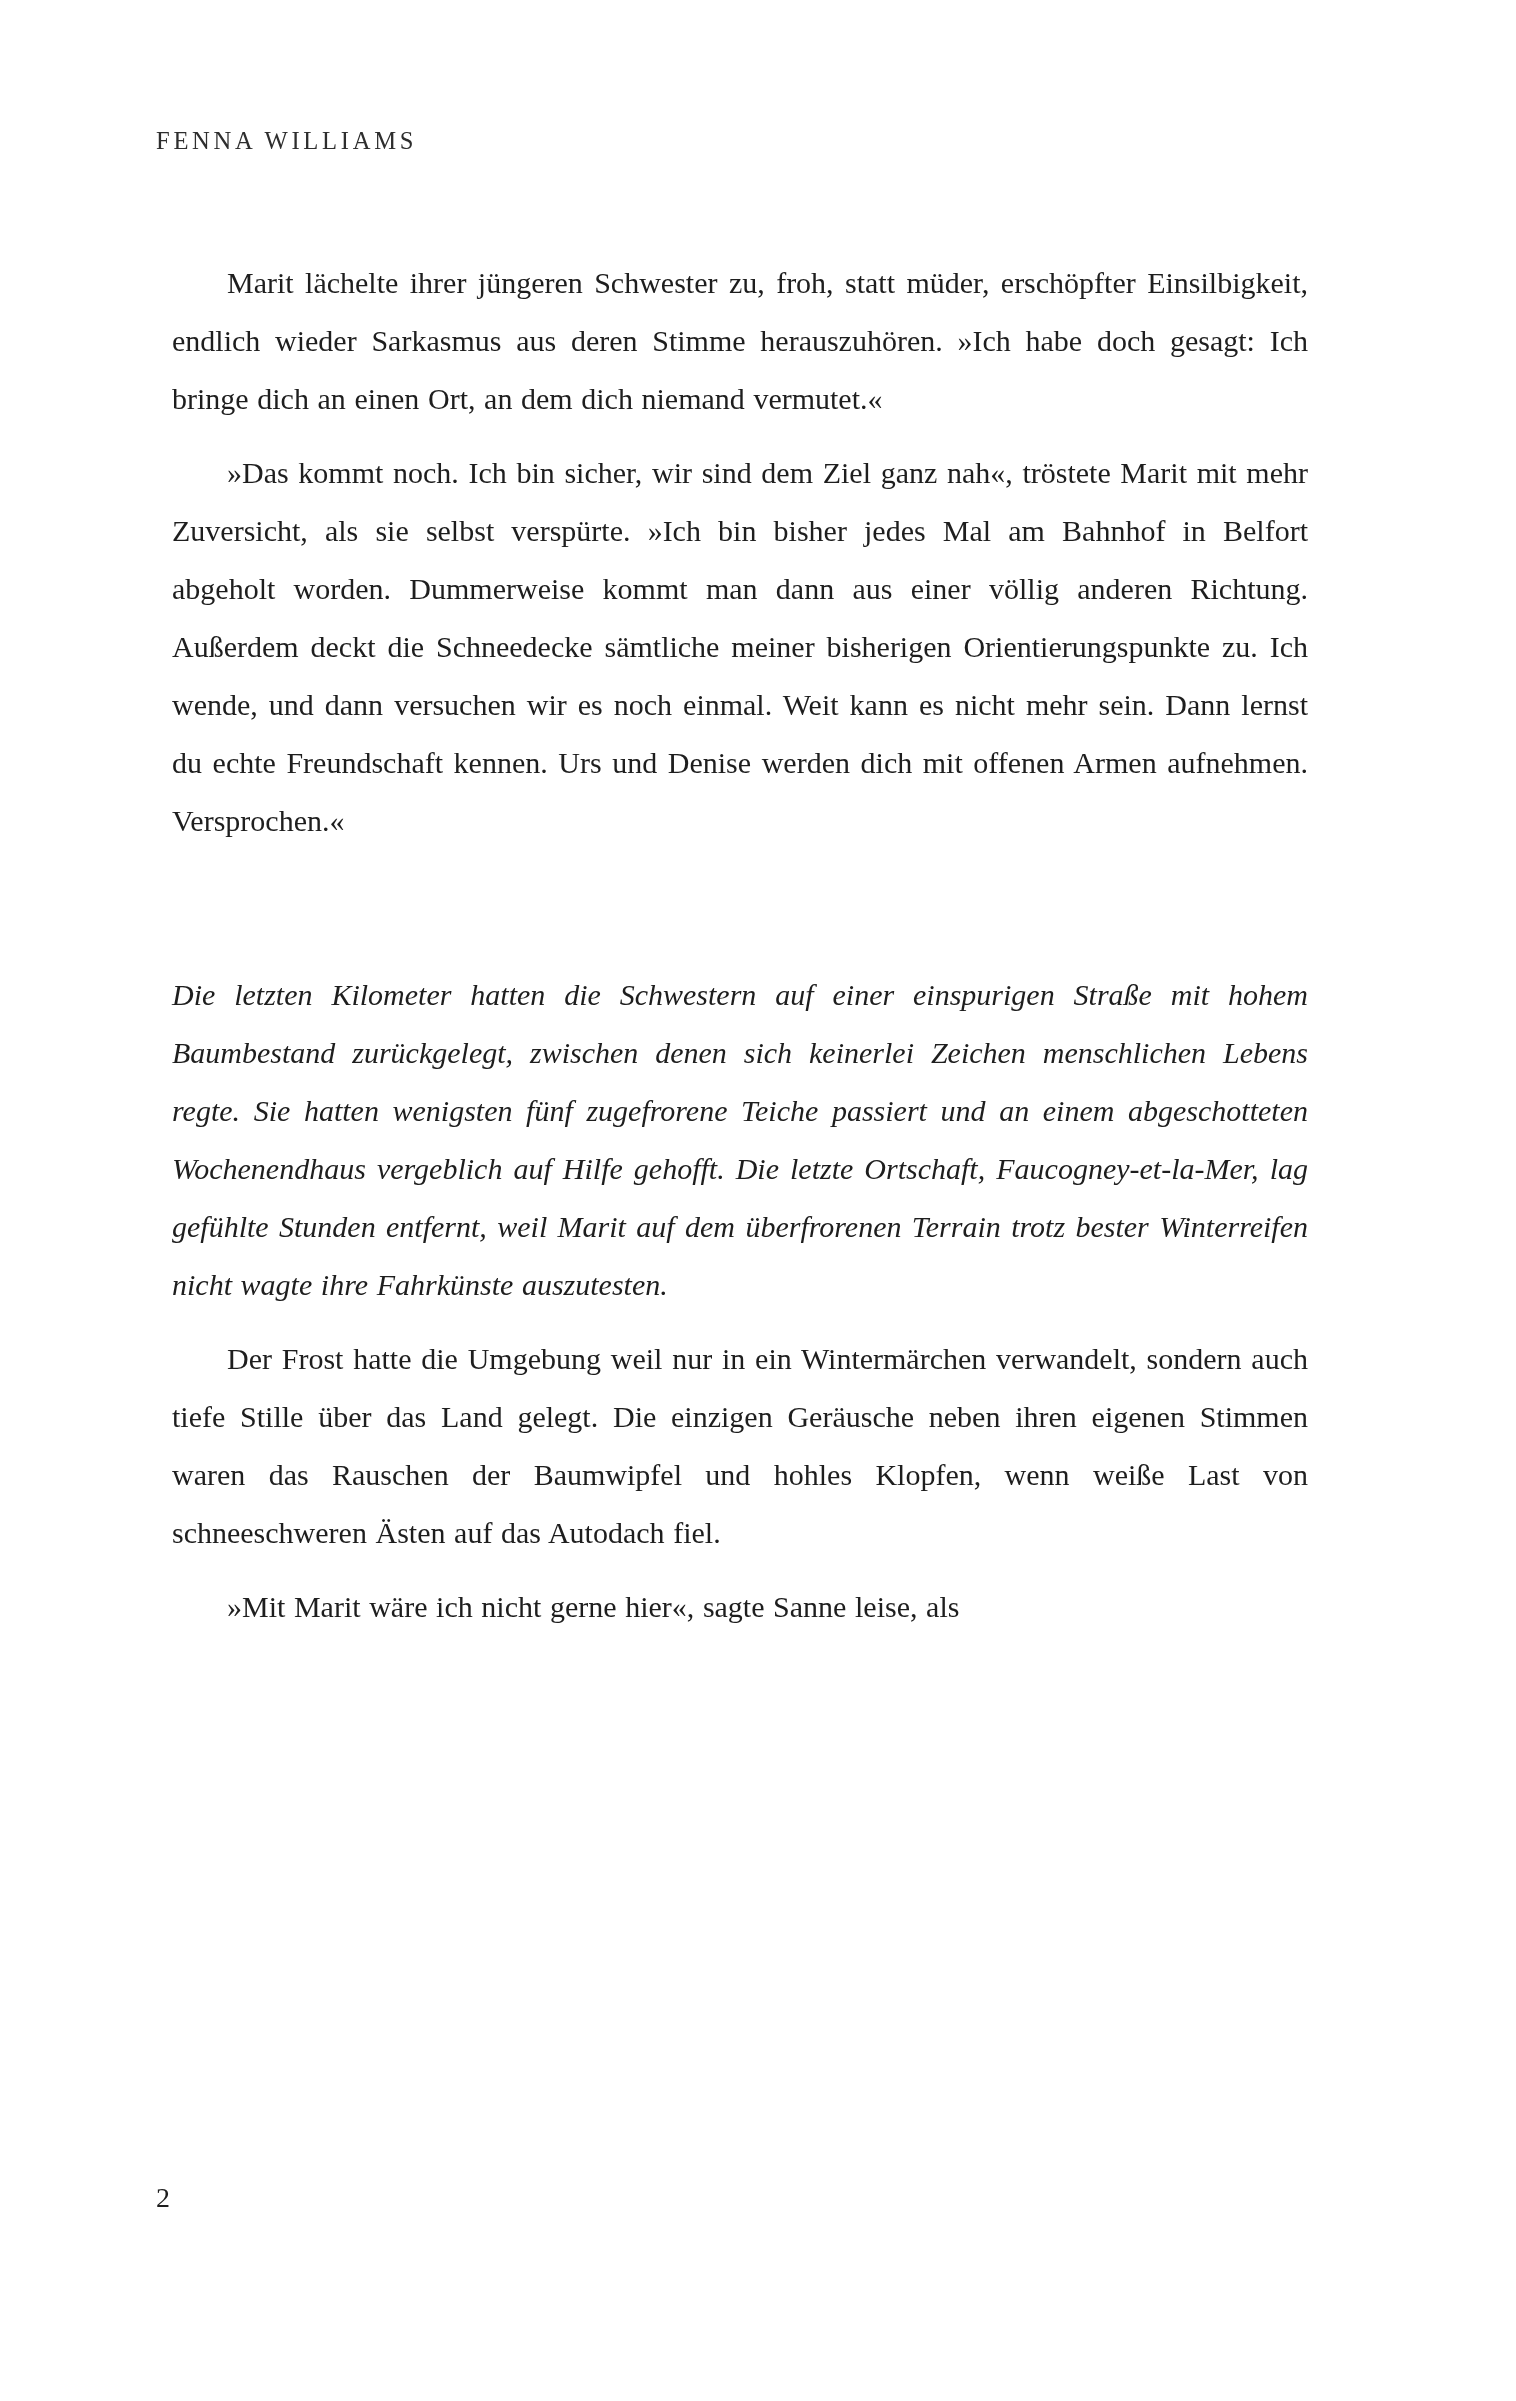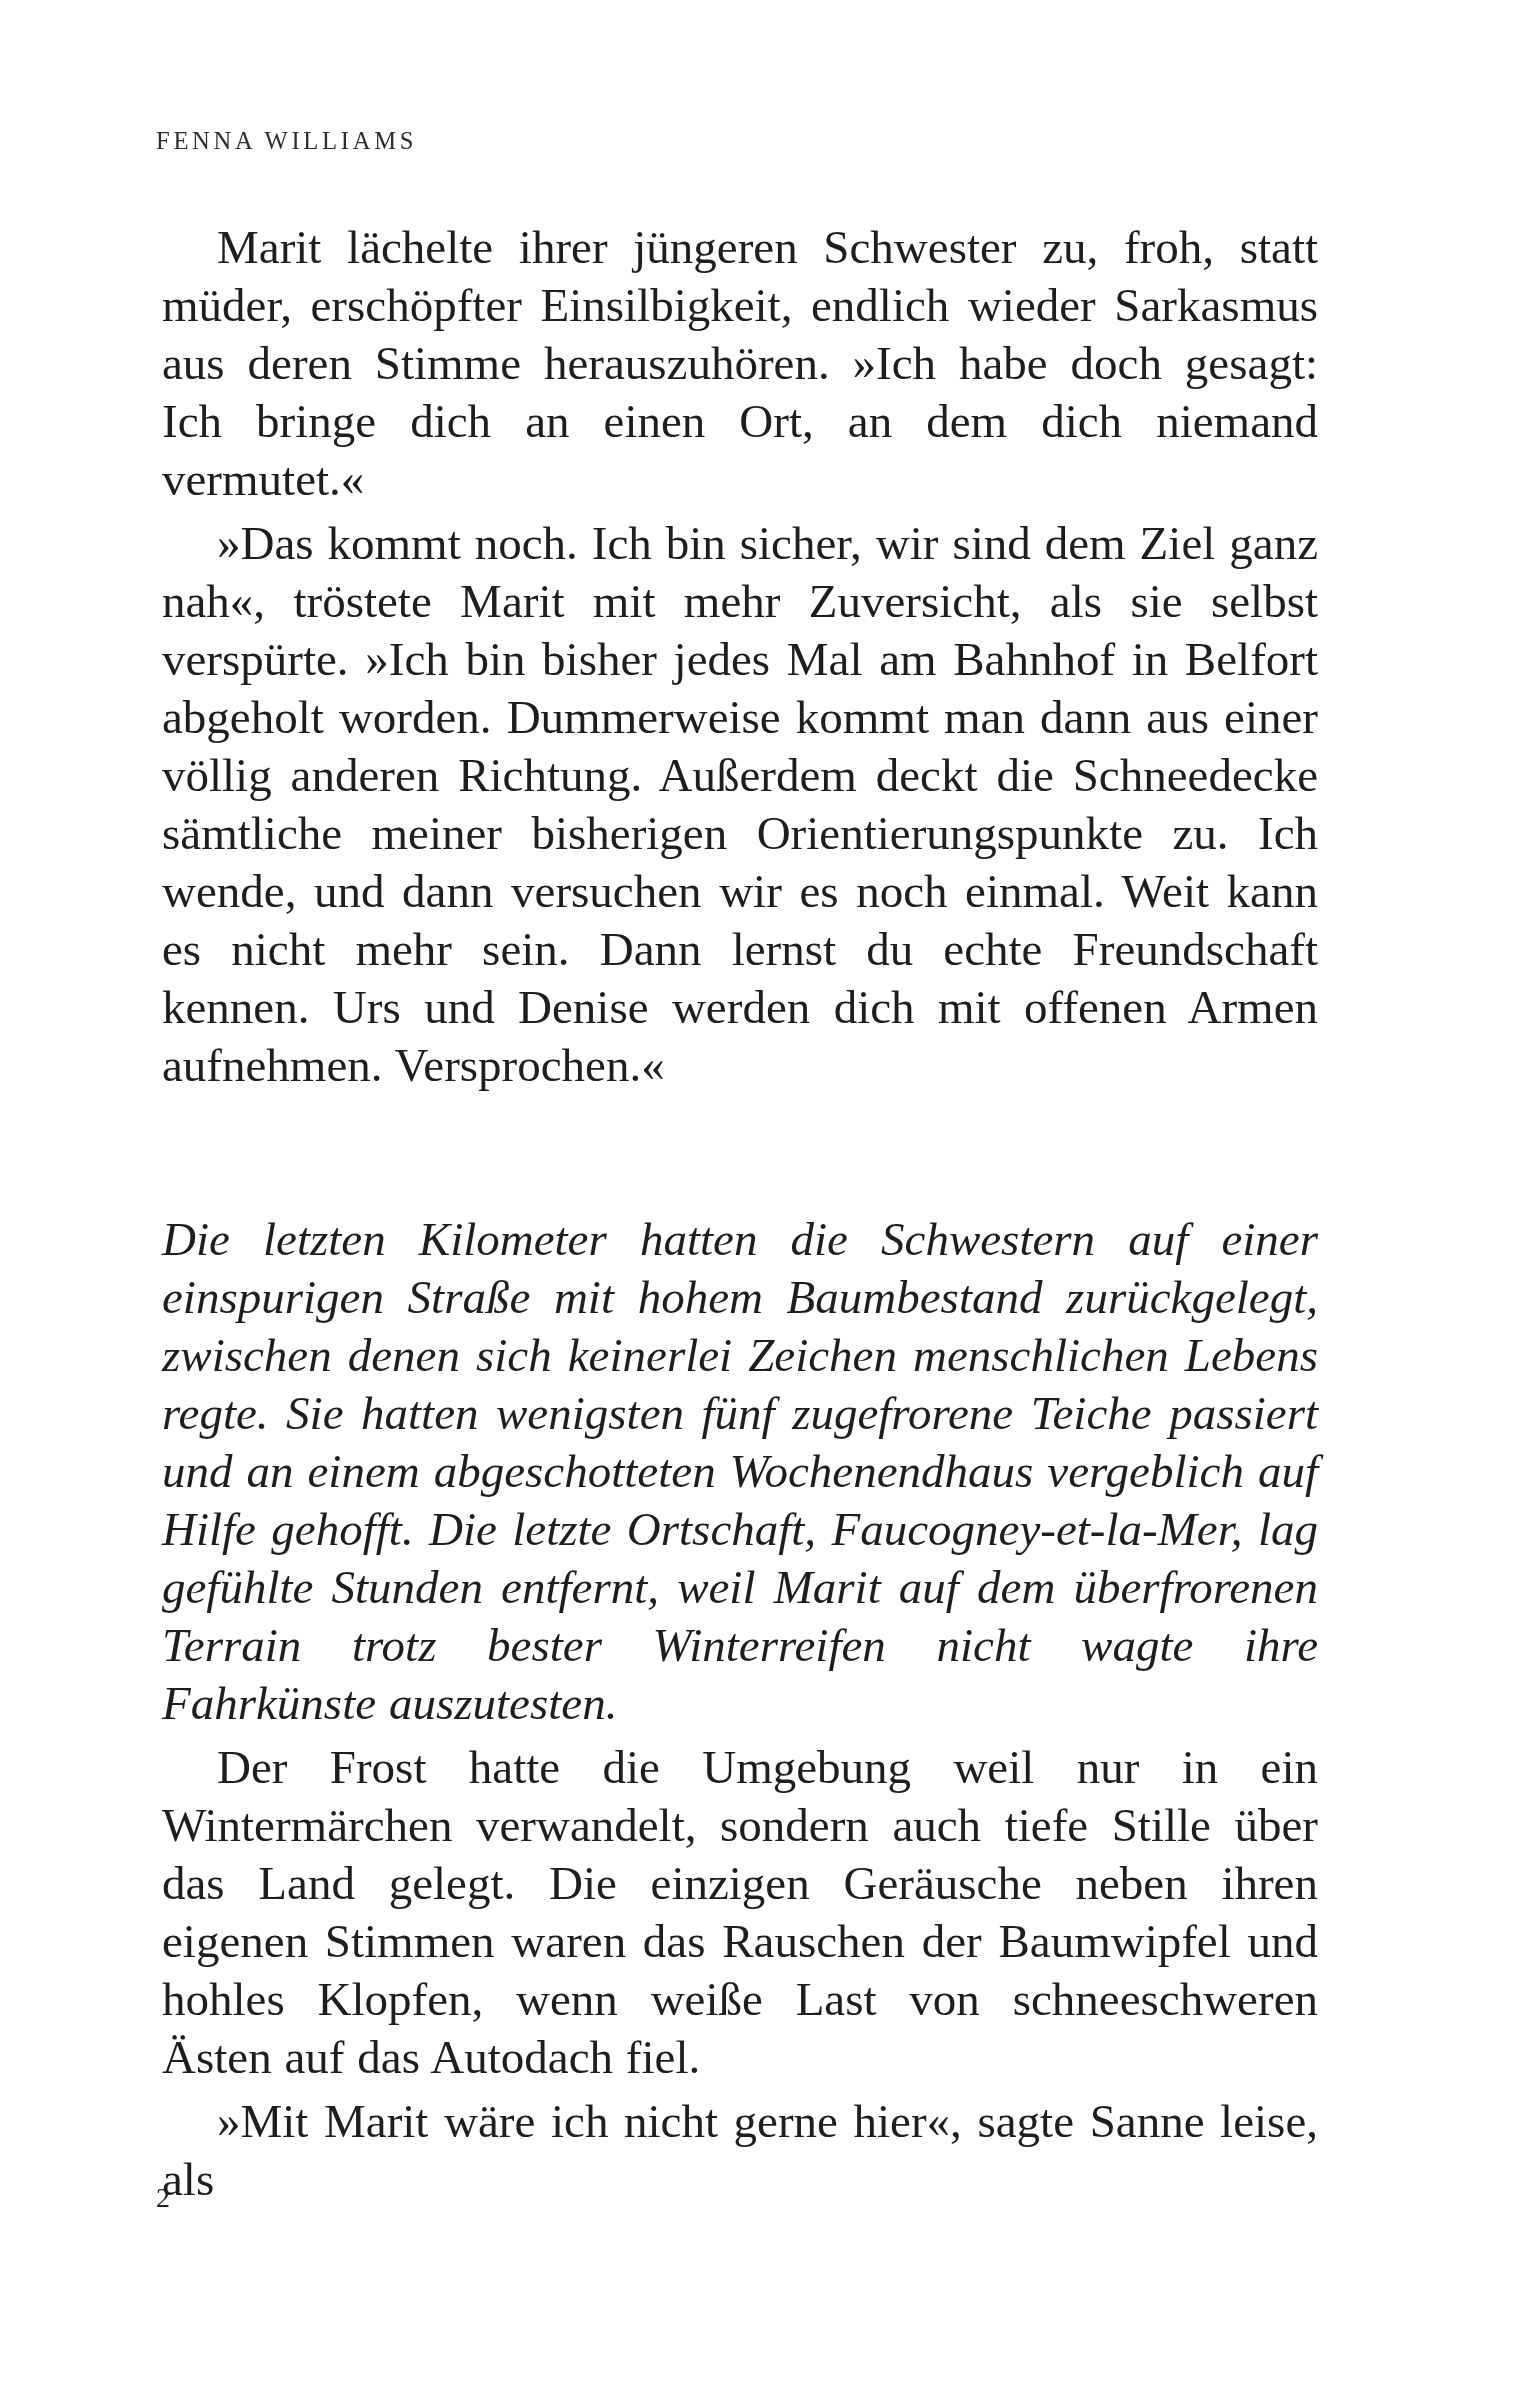--- a/index.html
+++ b/index.html
@@ -14,26 +14,26 @@
     background: #ffffff;
     box-sizing: border-box;
     padding: 127px 193px 0 156px;
     font-family: "Liberation Serif", serif;
     color: #1e1e1e;
   }
   .running-header {
     font-size: 24.6px;
     letter-spacing: 3.7px;
     color: #2e2e2e;
-    margin-bottom: 63px;
+    margin-bottom: 99px;
     font-variant: normal;
   }
   .body-text p {
-    margin: 6px;
-    font-size: 47px;
+    margin: 16px;
+    font-size: 30px;
     line-height: 58px;
     text-align: justify;
     hyphens: auto;
     -webkit-hyphens: auto;
     word-spacing: 1.1px;
   }
   .body-text p.indent {
     text-indent: 55px;
   }
   .body-text p.section-start {

